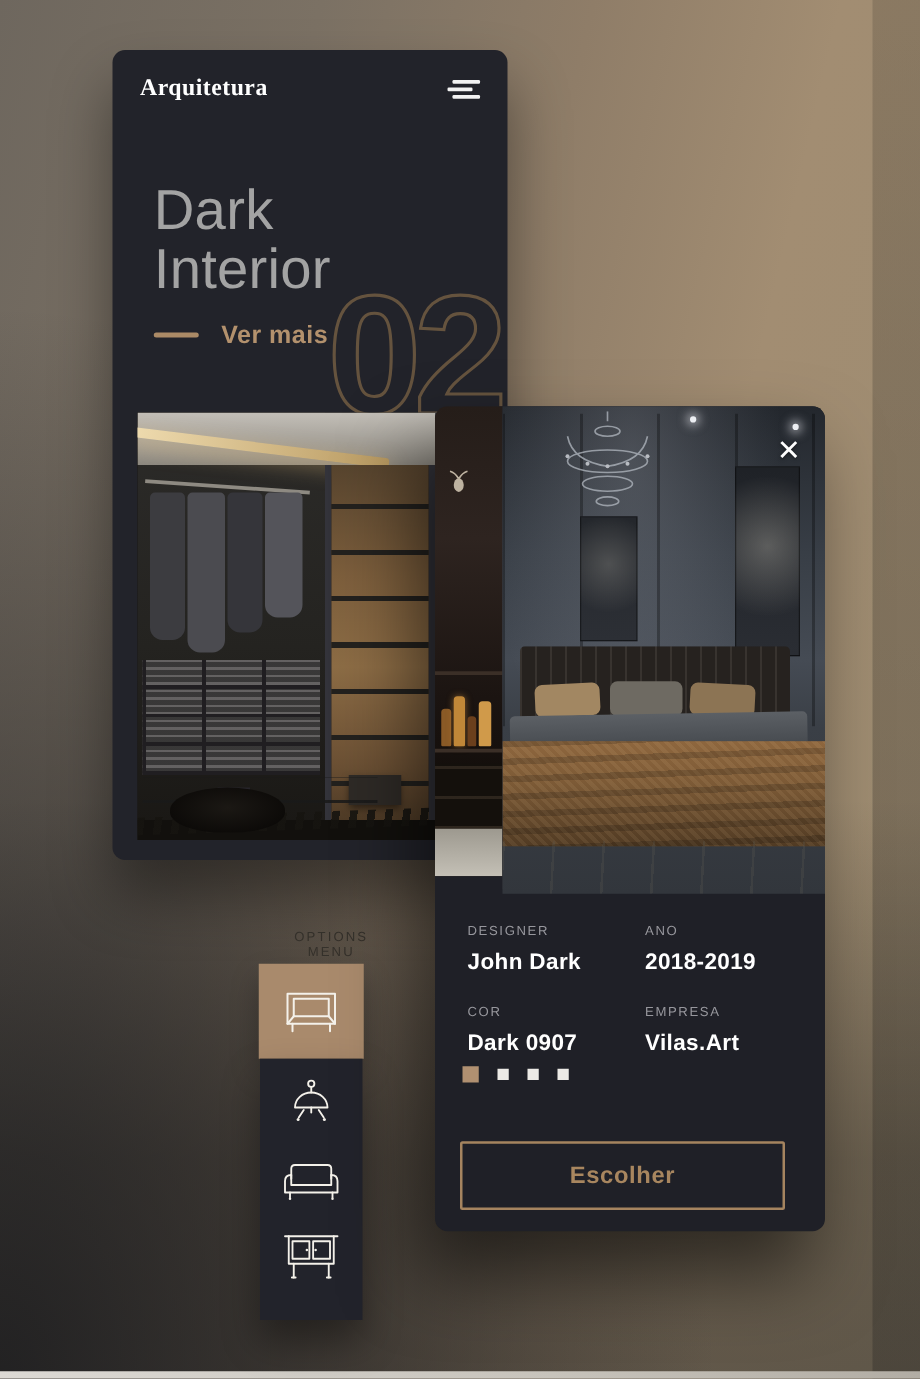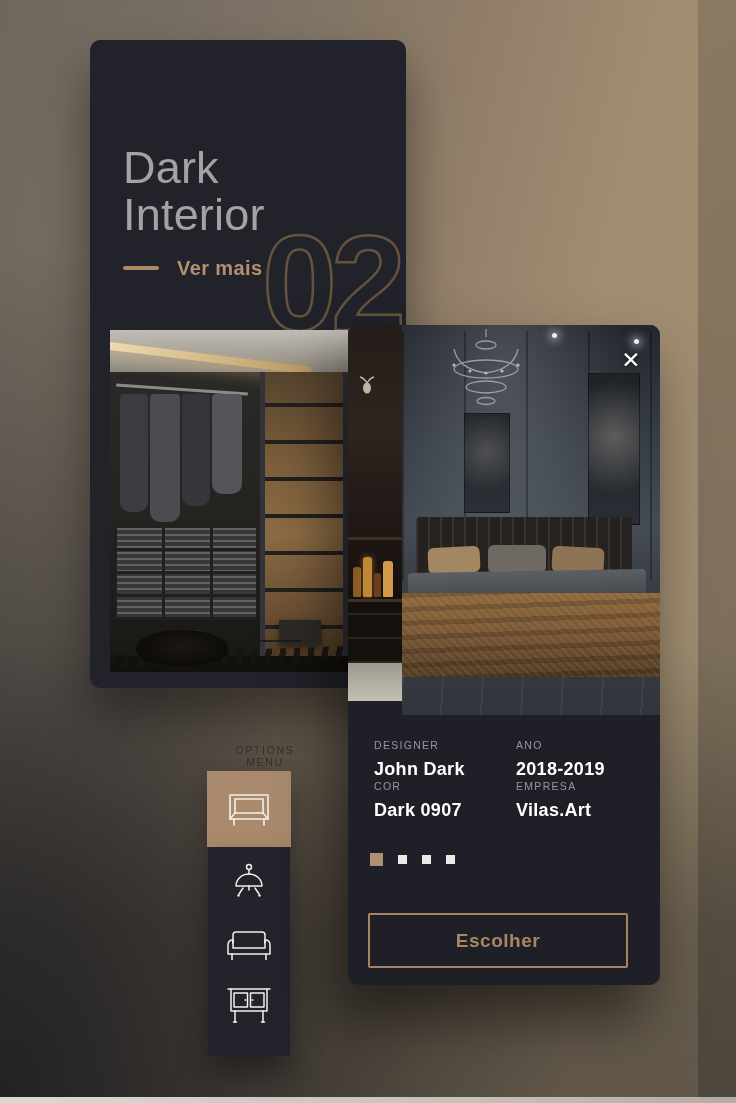--- a/index.html
+++ b/index.html
@@ -153,21 +153,21 @@
   .mp-floor { position:absolute; left:0; top:348px; width:258px; height:42px;
     background:linear-gradient(180deg,#b5b1a7 0%,#dedbd2 55%,#ccc9c0 100%);
     background-image:repeating-linear-gradient(93deg, rgba(90,88,80,0.28) 0 2px, transparent 2px 40px); }
 
   .close-btn { position:absolute; top:20px; right:14px; width:30px; height:30px;
     color:#ffffff; font-size:23px; font-weight:700; line-height:30px; text-align:center;
     cursor:pointer; text-shadow:0 1px 3px rgba(0,0,0,0.5); }
 
   
   .fields-grid { position:absolute; left:26px; top:414px; width:270px;
-    display:grid; grid-template-columns:142px auto; }
+    display:grid; grid-template-columns:142px auto; row-gap:24px; }
   .field .label { font-size:10.5px; color:#97979d; letter-spacing:1.3px; margin-bottom:8px; }
   .field .value { font-size:18px; font-weight:700; color:#ffffff; letter-spacing:0.3px; }
 
   .dots { position:absolute; left:22px; top:527px; height:14px;
     display:flex; align-items:center; gap:15px; }
   .dot { width:9px; height:9px; background:#eceae6; cursor:pointer; }
   .dot.active { width:13px; height:13px; background:#b09071; }
 
   .choose-btn { position:absolute; left:20px; top:588px; width:260px; height:55px;
     background:transparent; border:2px solid #a5845f; border-radius:2px;
@@ -191,20 +191,28 @@
 </style>
 </head>
 <body>
 
 <div class="backdrop">
   <div class="backdrop-right-strip"></div>
   <div class="backdrop-bottom-line"></div>
 </div>
 
 <div class="home-card">
+  <div class="home-header">
+    <div class="app-title">Arquitetura</div>
+    <div class="hamburger">
+      <div class="l l1"></div>
+      <div class="l l2"></div>
+      <div class="l l3"></div>
+    </div>
+  </div>
 
   <div class="hero-title">Dark Interior</div>
 
   <div class="ver-mais-row">
     <div class="ver-line"></div>
     <div class="ver-text">Ver mais</div>
   </div>
 
   <svg class="slide-number-svg" width="230" height="180" viewBox="0 0 230 180">
     <text x="2" y="130" font-family="Liberation Sans, DejaVu Sans, sans-serif" font-size="135" font-weight="bold" letter-spacing="-6" fill="none" stroke="#6d5941" stroke-width="2.5" opacity="0.9">02</text>

